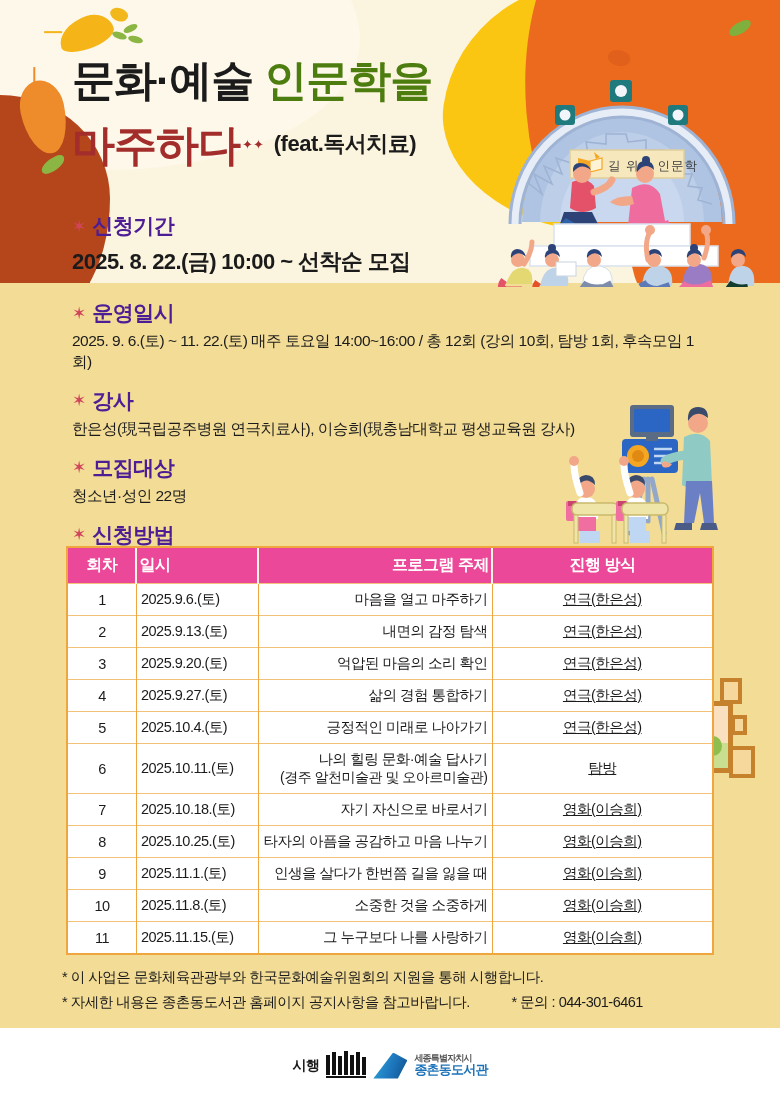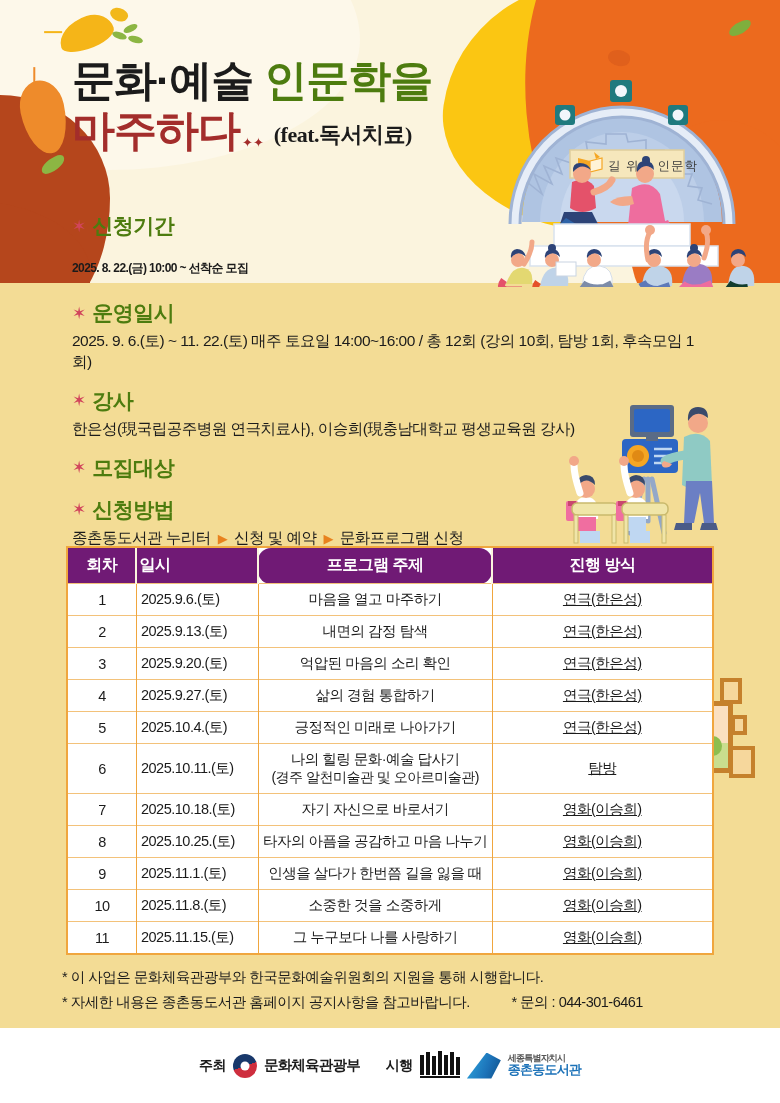--- a/index.html
+++ b/index.html
@@ -115,39 +115,39 @@
     right: 28px; top: 22px; width: 24px; height: 12px;
     background: #7FAF3D; border-radius: 70% 30% 70% 30%;
     transform: rotate(-20deg);
   }
 
   
   .title-wrap { position: absolute; left: 72px; top: 58px; z-index: 6; }
   .title-line1 { font-size: 43px; font-weight: 900; letter-spacing: -1px; line-height: 1.05; white-space: nowrap; }
   .t-black { color: #1B1B1B; }
   .t-orange { color: #4d7c0f; }
-  .title-line2 { margin-top: 5px; display: flex; align-items: flex-end; white-space: nowrap; }
+  .title-line2 { margin-top: 20px; display: flex; align-items: center; white-space: nowrap; }
   .t-red { color: #A32D2B; font-size: 43px; font-weight: 900; letter-spacing: -1px; line-height: 1.05; }
-  .t-feat { color: #1B1B1B; font-size: 22px; font-weight: 700; margin-left: 10px; margin-bottom: 3px; letter-spacing: -0.5px; font-family: Liberation Serif, serif; }
+  .t-feat { color: #1B1B1B; font-size: 22px; font-weight: 700; margin-left: 10px; margin-bottom: 3px; letter-spacing: -0.5px; }
   .sparkle { color: #A32D2B; font-size: 13px; margin-left: 2px; margin-bottom: 3px; }
 
   
   .stage { position: absolute; right: 18px; top: 62px; width: 280px; height: 225px; z-index: 5; }
 
   
   .apply-block { position: absolute; left: 72px; top: 212px; z-index: 6; }
   .sec-head { display: flex; align-items: center; gap: 6px; }
   .star {
     color: #D1455C; font-size: 17px; line-height: 1;
   }
   .sec-title {
-    color: #4d7c0f; font-size: 21px; font-weight: 900; letter-spacing: -0.5px;
+    color: #4c1d95; font-size: 21px; font-weight: 900; letter-spacing: -0.5px;
   }
   .sec-body {
-    color: #1B1B1B; font-size: 12px; font-weight: 700; margin-top: 20px; letter-spacing: -0.6px;
+    color: #1B1B1B; font-size: 22px; font-weight: 700; margin-top: 7px; letter-spacing: -0.6px;
   }
 
   
   .body-sec {
     position: absolute; left: 0; top: 283px;
     width: 780px; height: 745px;
     background: #F3DC95;
     overflow: hidden;
   }
   .info { position: absolute; left: 72px; top: 16px; width: 640px; z-index: 4; }
@@ -185,37 +185,37 @@
     background:#F5B518; border-radius: 0 70% 0 70%; transform: rotate(30deg); z-index:4;
   }
 
   
   .sched {
     position: absolute; left: 68px; top: 548px; width: 644px; z-index: 5;
     border-collapse: collapse; background: #ffffff;
     box-shadow: 0 0 0 2px #F0A63E;
   }
   .sched th {
-    background: #701a75; color: #ffffff;
+    background: #ec4899; color: #ffffff;
     font-size: 16px; font-weight: 900; letter-spacing: -0.5px;
     padding: 7px 2px; border-right: 2px solid #FBF4DE;
     height: 32px;
   }
   .sched th:last-child { border-right: none; }
   .sched td {
     font-size: 14.5px; color: #1B1B1B; letter-spacing: -0.5px;
     padding: 6px 4px; height: 30px;
     border-top: 1px solid #F3C27A;
     border-right: 1px solid #F0A63E;
     background: #ffffff;
   }
   .sched td:last-child { border-right: none; text-decoration: underline; }
   .c-no { width: 72px; text-align: center; }
   .c-date { width: 125px; text-align: left; }
-  .c-topic { width: 250px; text-align: center; padding-left: 14px; border-radius: 13px; }
+  .c-topic { width: 250px; text-align: right; padding-left: 14px; }
   .c-mode { width: 235px; text-align: center; }
   .c-topic small { font-size: 14px; display: block; }
 
   
   .notes { position: absolute; left: 62px; top: 965px; z-index: 6; }
   .note {
     font-size: 14.5px; color: #1B1B1B; letter-spacing: -0.5px; line-height: 1.7;
   }
   .note .contact { margin-left: 38px; }
 
@@ -477,20 +477,21 @@
           <span class="sec-title">강사</span>
         </div>
         <div class="info-body">한은성(現국립공주병원 연극치료사), 이승희(現충남대학교 평생교육원 강사)</div>
       </div>
 
       <div class="info-group">
         <div class="sec-head">
           <span class="star">✶</span>
           <span class="sec-title">모집대상</span>
         </div>
+        <div class="info-body">청소년·성인 22명</div>
       </div>
 
       <div class="info-group">
         <div class="sec-head">
           <span class="star">✶</span>
           <span class="sec-title">신청방법</span>
         </div>
         <div class="info-body">
           <span>종촌동도서관 누리터</span>
           <span class="arrow">▶</span>
@@ -595,25 +596,20 @@
 
   <div class="notes">
     <div class="note">* 이 사업은 문화체육관광부와 한국문화예술위원회의 지원을 통해 시행합니다.</div>
     <div class="note">
       <span>* 자세한 내용은 종촌동도서관 홈페이지 공지사항을 참고바랍니다.</span>
       <span class="contact">* 문의 : 044-301-6461</span>
     </div>
   </div>
 
   <div class="footer">
-    <div class="logo-grp">
-      <span class="logo-label">주최</span>
-      <span class="taegeuk"></span>
-      <span class="logo-name">문화체육관광부</span>
-    </div>
 
 
     <div class="logo-grp">
       <span class="logo-label">시행</span>
       <span class="sejong-bars">
         <i style="height:20px"></i>
           <i style="height:23px"></i>
           <i style="height:19px"></i>
         <i style="height:24px"></i>
           <i style="height:20px"></i>

